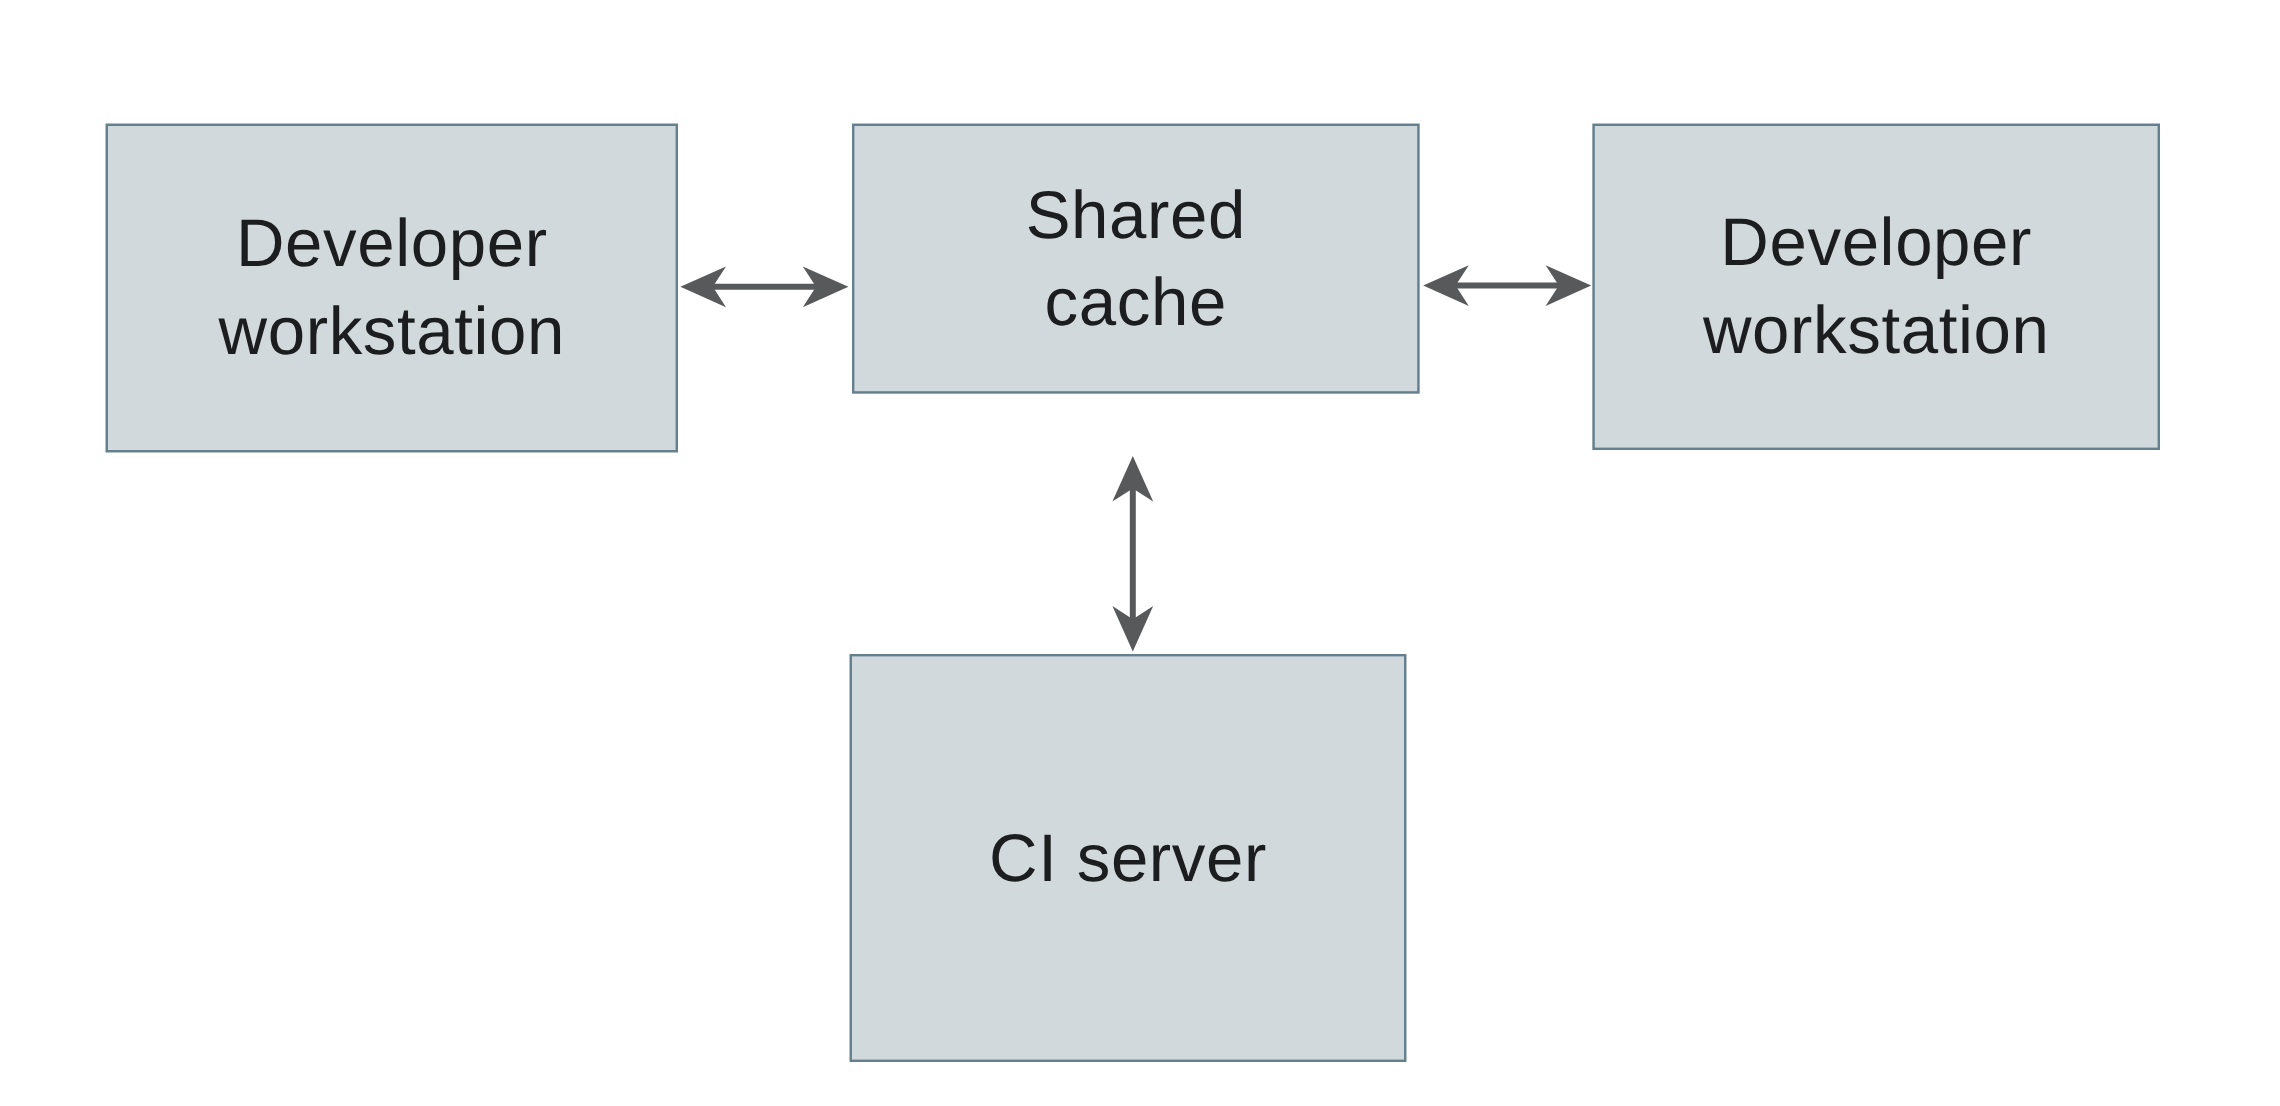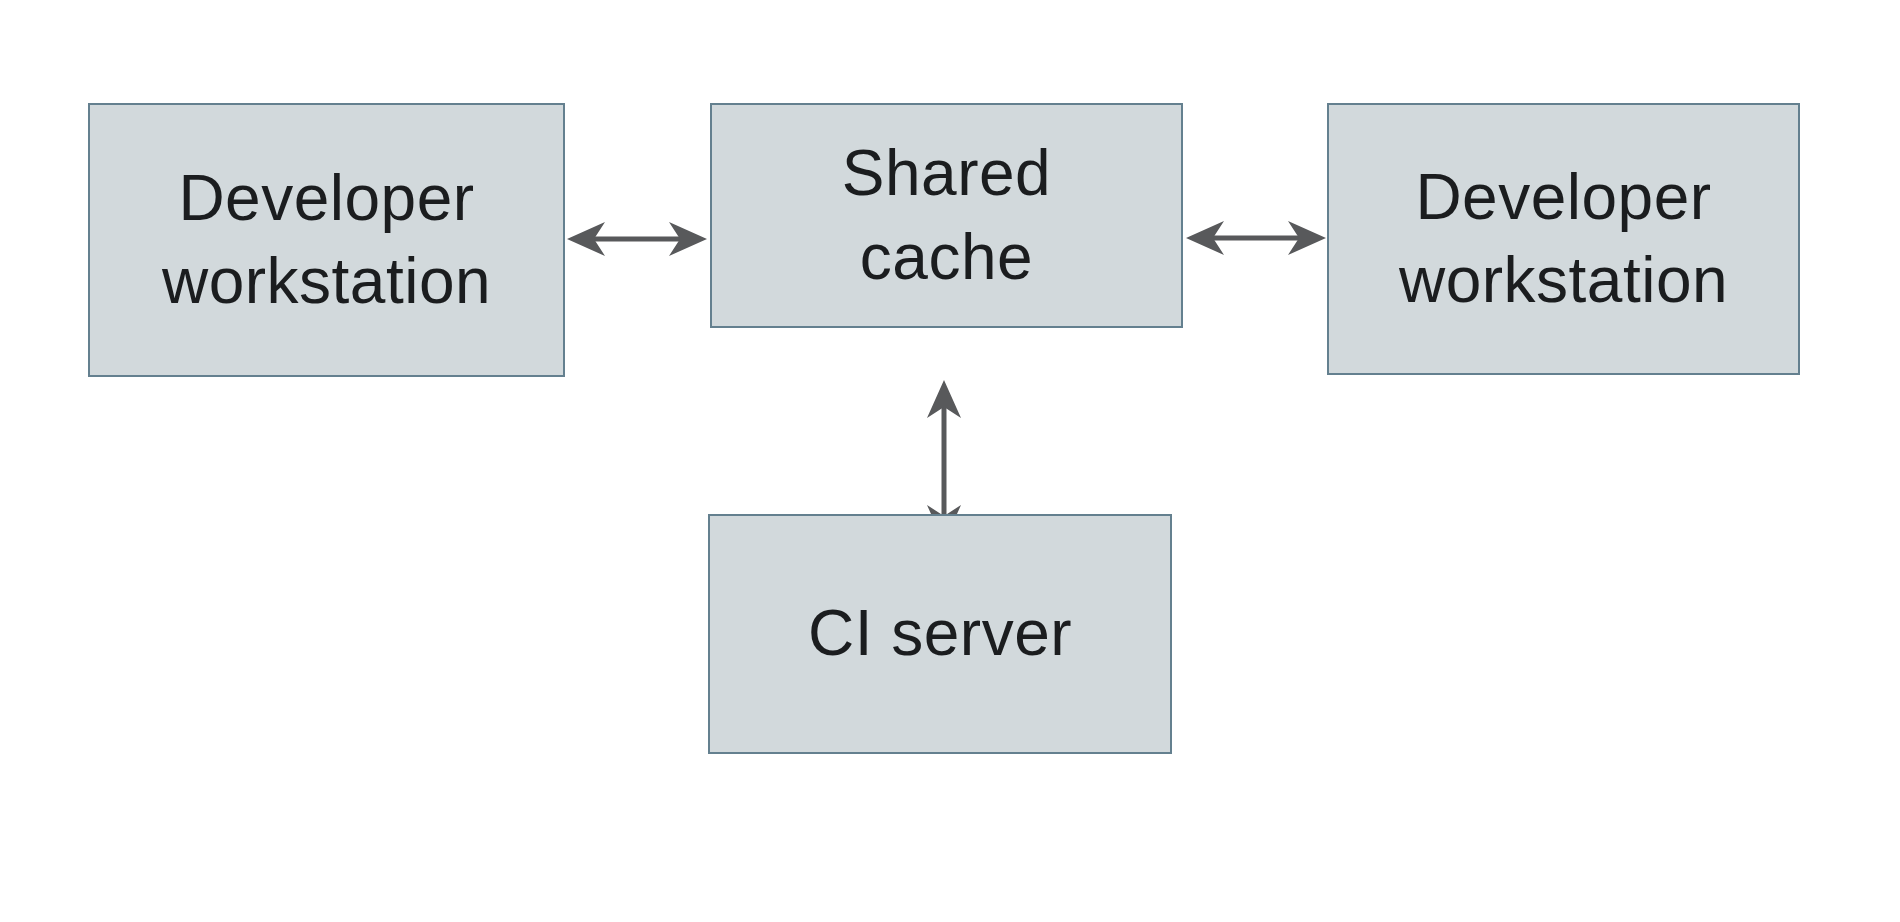--- a/index.html
+++ b/index.html
@@ -35,29 +35,29 @@
   .node {
     position: absolute;
     box-sizing: border-box;
     background: var(--node_fill, #d2d9dc);
     border: 2px solid var(--node_border, #64808f);
     display: flex;
     align-items: center;
     justify-content: center;
     text-align: center;
     color: var(--text, #1b1d1f);
-    font-size: 64px;
+    font-size: 56px;
     line-height: 1.3;
     white-space: pre-line;
     letter-spacing: 0.5px;
   }
   .node-dev-left  { left:  88px; top: 103px; width: 477px; height: 274px; }
   .node-cache     { left: 710px; top: 103px; width: 473px; height: 225px; }
   .node-dev-right { left:1327px; top: 103px; width: 473px; height: 272px; }
-  .node-ci        { left: 708px; top: 514px; width: 464px; height: 240px; }
+  .node-ci        { left: 708px; top: 545px; width: 464px; height: 340px; }
 </style>
 </head>
 <body>
 
 <div class="canvas">
 
   <svg class="edges" viewBox="0 0 1900 922" xmlns="http://www.w3.org/2000/svg">
 
     <g>
       <line class="shaft" x1="592" y1="239" x2="682" y2="239"></line>

